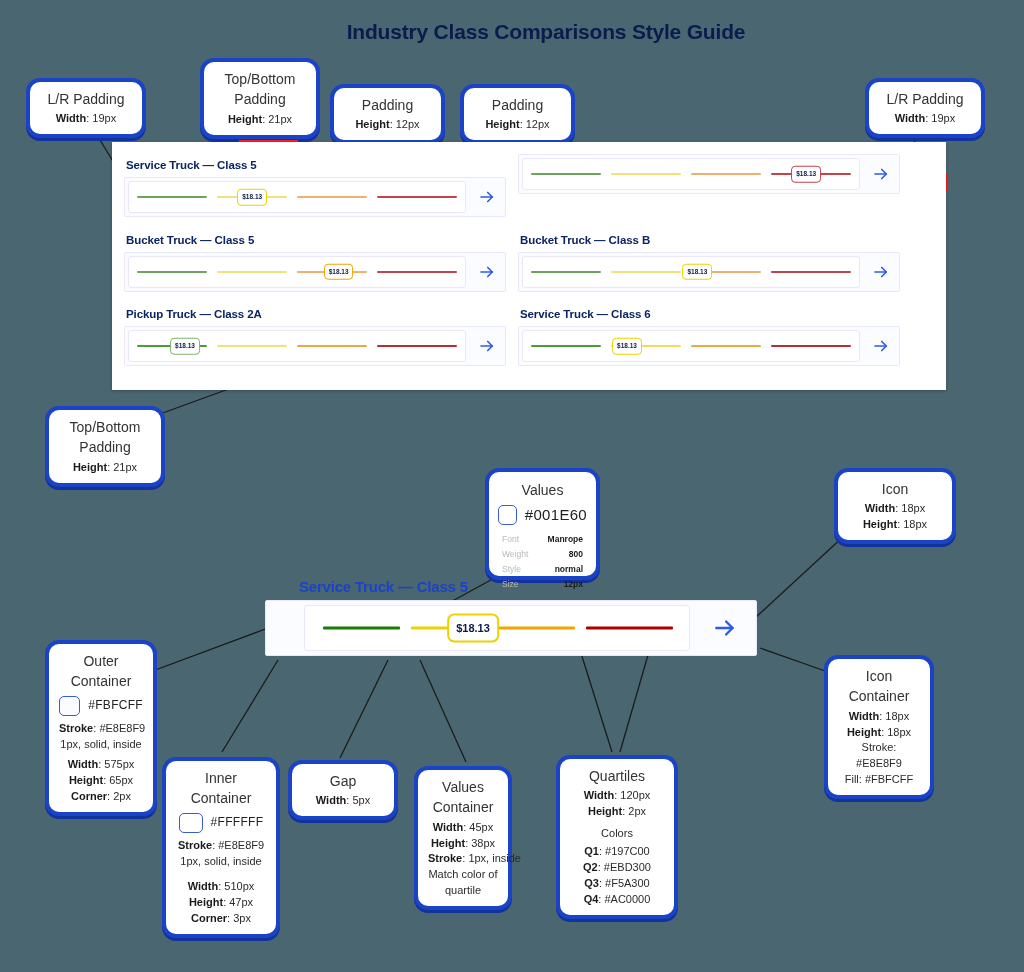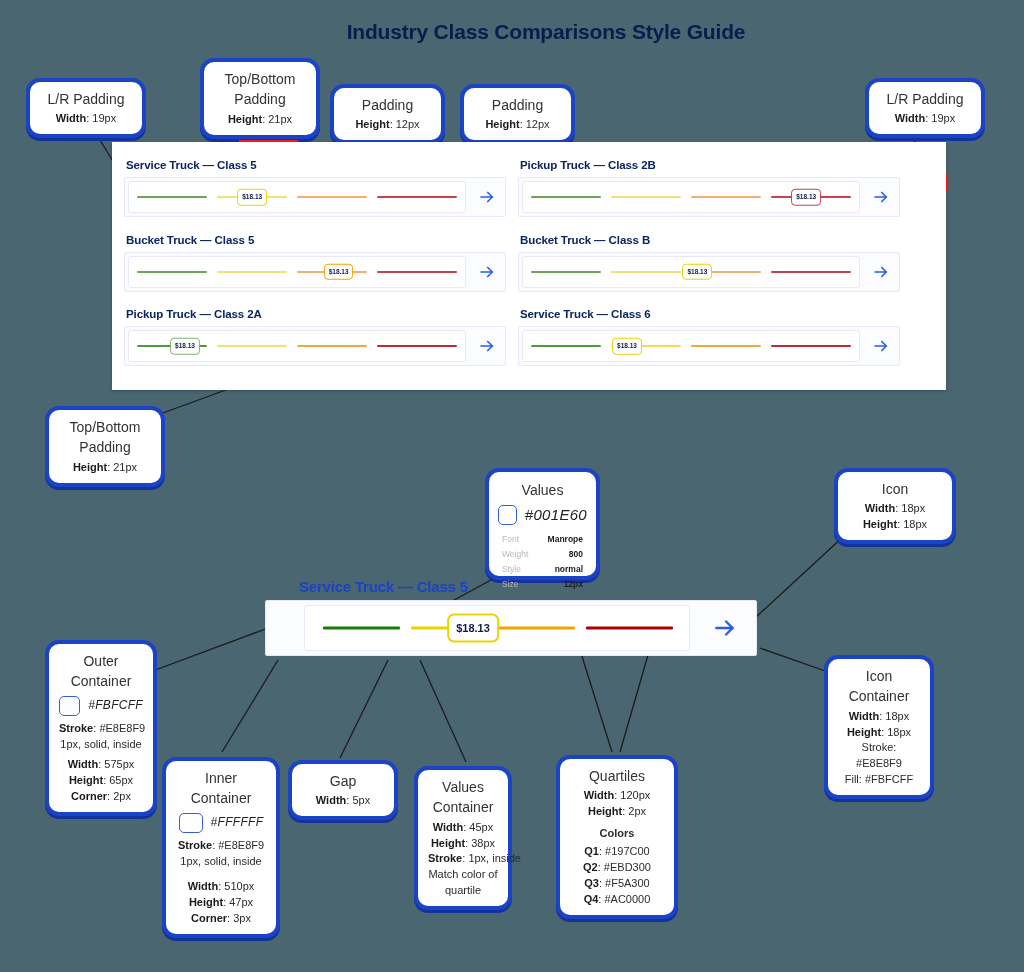--- a/index.html
+++ b/index.html
@@ -29,21 +29,21 @@
     font-size:11px;
     line-height:1.45;
     padding:7px 10px;
     box-sizing:border-box;
   }
   .callout .c-title{font-size:14px;color:#333;margin-bottom:2px;}
   .callout b{color:#1b1b1b;font-weight:bold;}
   .callout .kv{white-space:nowrap;}
 
   
-  .swatch-row{display:flex;align-items:center;justify-content:center;gap:8px;margin:4px 0 5px;font-style:italic;}
+  .swatch-row{display:flex;align-items:center;justify-content:center;gap:8px;margin:4px 0 5px;}
   .swatch{width:22px;height:18px;border:1.5px solid #3a5bd9;border-radius:5px;background:#FBFCFF;}
   .swatch.white{background:#FFFFFF;}
   .hexbig{font-size:15px;color:#222;letter-spacing:0.3px;}
 
   .fontgrid{width:100%;font-size:8.5px;margin-top:2px;}
   .fontgrid .frow{display:flex;justify-content:space-between;padding:1.5px 4px;}
   .fontgrid .fk{color:#b9b9b9;}
   .fontgrid .fv{color:#1b1b1b;font-weight:bold;}
 
   
@@ -211,21 +211,20 @@
         <div class="icon-cell">
           <svg class="arrow-ico" viewBox="0 0 24 24" fill="none" stroke="#2B5BE8" stroke-width="2.2" stroke-linecap="round" stroke-linejoin="round">
               <line x1="4" y1="12" x2="19" y2="12"></line>
               <polyline points="13,6 19,12 13,18"></polyline>
             </svg>
         </div>
       </div>
     </div>
 
     <div class="cell">
-      <div class="cell-title">Pickup Truck — Class 2B</div>
       <div class="row-outer">
         <div class="row-inner">
           <div class="track">
             <div class="q" style="left:0%;width:22%;background:#6FA35C;"></div>
             <div class="q" style="left:25%;width:22%;background:#F0E27A;"></div>
             <div class="q" style="left:50%;width:22%;background:#EDB071;"></div>
             <div class="q" style="left:75%;width:25%;background:#C2434B;"></div>
             <div class="badge" style="left:86%;border-color:#C2434B;">$18.13</div>
           </div>
         </div>
@@ -413,21 +412,21 @@
   <div class="kv"><b>Height</b>: <span>38px</span></div>
   <div class="kv"><b>Stroke</b>: <span>1px, inside</span></div>
   <div>Match color of</div>
   <div>quartile</div>
 </div>
 
 <div class="abs callout" style="left:556px;top:755px;width:122px;">
   <div class="c-title">Quartiles</div>
   <div class="kv"><b>Width</b>: <span>120px</span></div>
   <div class="kv"><b>Height</b>: <span>2px</span></div>
-  <div style="font-weight:bold;margin-top:6px;margin-bottom:2px;">Colors</div>
+  <div style="font-weight:normal;margin-top:6px;margin-bottom:2px;">Colors</div>
   <div class="kv"><b>Q1</b>: <span>#197C00</span></div>
   <div class="kv"><b>Q2</b>: <span>#EBD300</span></div>
   <div class="kv"><b>Q3</b>: <span>#F5A300</span></div>
   <div class="kv"><b>Q4</b>: <span>#AC0000</span></div>
 </div>
 
 <div class="abs callout" style="left:824px;top:655px;width:110px;">
   <div class="c-title">Icon Container</div>
   <div class="kv"><b>Width</b>: <span>18px</span></div>
   <div class="kv"><b>Height</b>: <span>18px</span></div>

